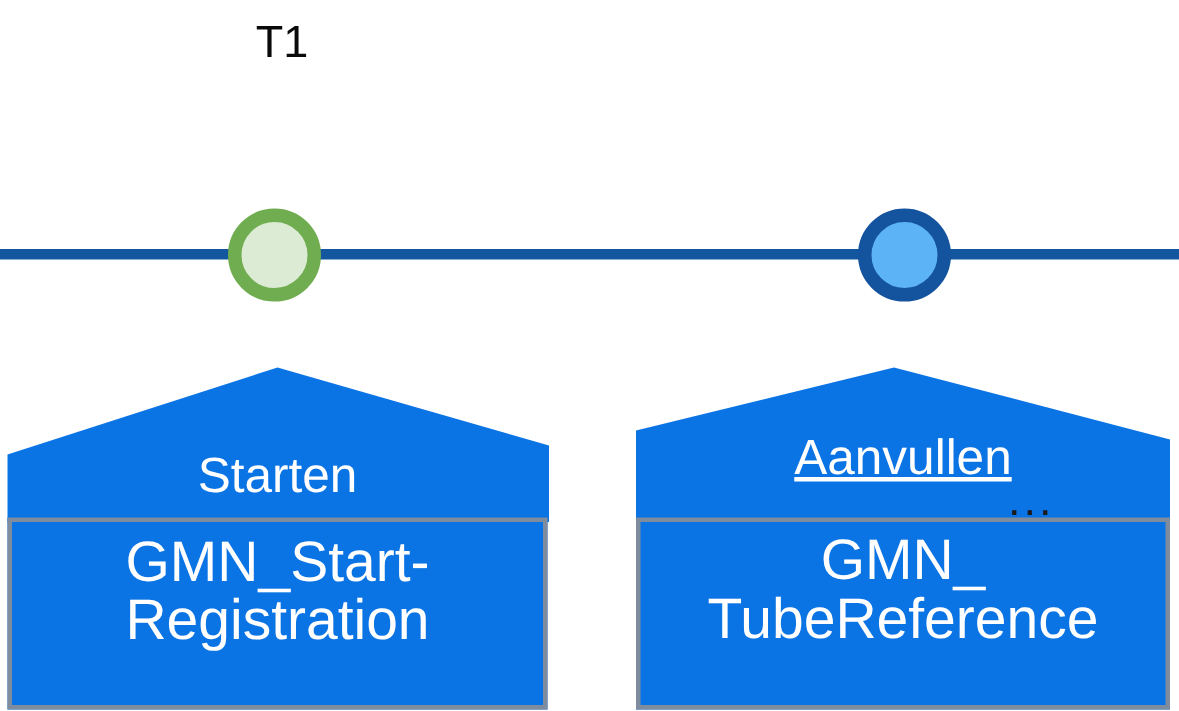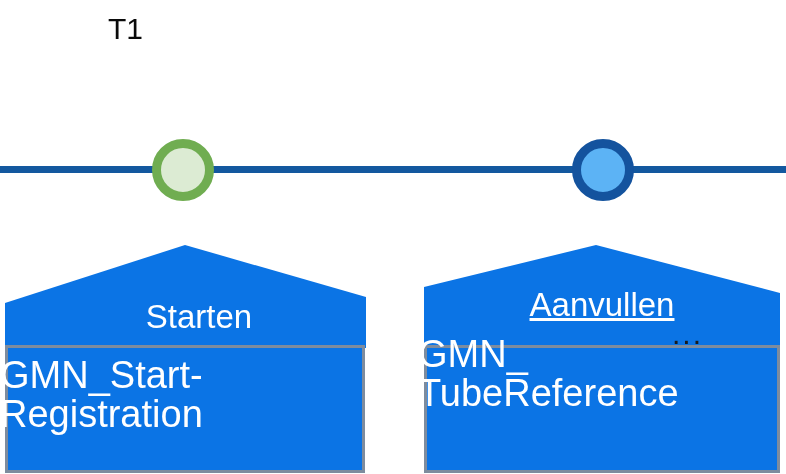--- a/index.html
+++ b/index.html
@@ -28,20 +28,21 @@
     height: 7px;
     background: #13589F;
   }
 
   .tick-label {
     position: absolute;
     top: 14px;
     font-size: 30px;
     line-height: 1;
     color: #0a0a0a;
+    text-align: center;
     white-space: nowrap;
   }
   .tick-label.t1 { left: 108px; width: 160px; }
   .tick-label.t2 { left: 525px; width: 160px; }
 
   .marker {
     position: absolute;
     border-radius: 50%;
     box-sizing: border-box;
   }
@@ -95,40 +96,41 @@
   .event .body-box {
     position: absolute;
     box-sizing: border-box;
     background: #0B74E5;
     border: 3px solid #7E8C9E;
   }
   .event .body-label {
     position: absolute;
     left: 0;
     width: 100%;
+    text-align: center;
     color: #ffffff;
     font-size: 38px;
     line-height: 1.02;
     white-space: pre-line;
   }
 
   
   #event-start { left: 0px; top: 243px; width: 370px; height: 231px; }
   #event-start .roof { width: 370px; height: 105px; }
-  #event-start .roof-label { top: 57px; margin-left: 14px; }
+  #event-start .roof-label { top: 57px; }
   #event-start .body-box { left: 5px; top: 102px; width: 360px; height: 128px; }
   #event-start .body-label { top: 113px; }
 
   
   #event-fill { left: 418px; top: 243px; width: 368px; height: 231px; }
   #event-fill .roof { width: 368px; height: 105px; }
   #event-fill .roof-label { top: 45px; text-decoration: underline; }
   #event-fill .ellipsis { left: 254px; top: 76px; }
   #event-fill .body-box { left: 6px; top: 102px; width: 356px; height: 128px; }
-  #event-fill .body-label { top: 92px; }
+  #event-fill .body-label { top: 112px; }
 </style>
 </head>
 <body>
 
 <div id="canvas">
 
   <div class="timeline-axis"></div>
 
   <div class="tick-label t1">T1</div>
 

